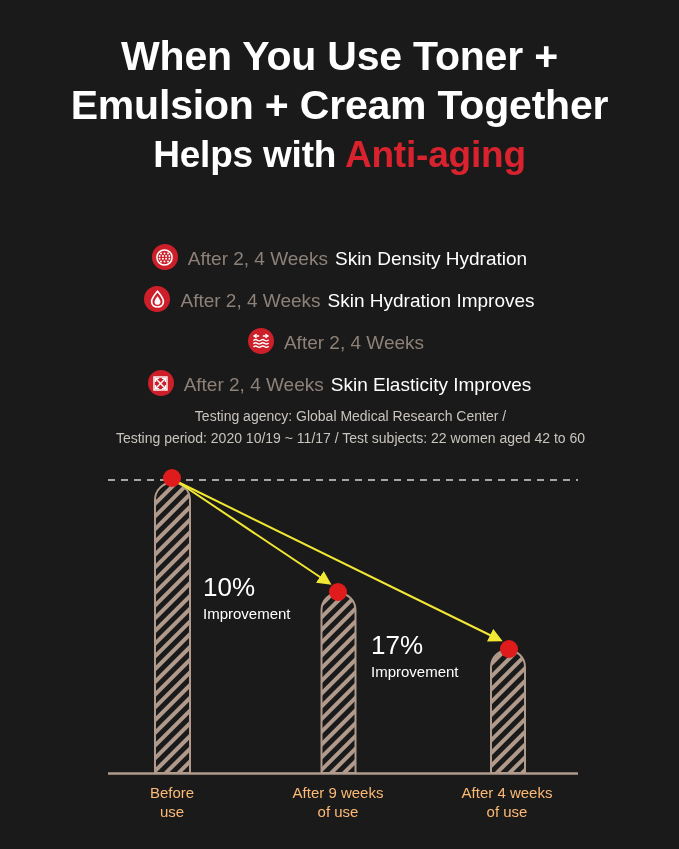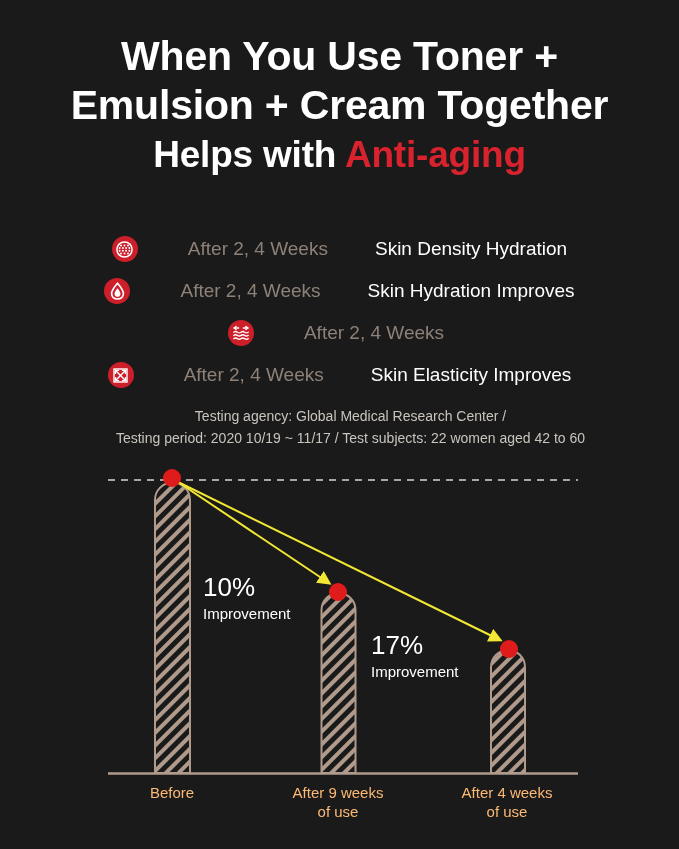--- a/index.html
+++ b/index.html
@@ -43,24 +43,23 @@
 
   
   .benefits {
     position: absolute;
     top: 228px;
     left: 0;
     width: 679px;
   }
   .benefit-row {
     display: flex;
-    align-items: center;
+    align-items: flex-end;
     justify-content: center;
     height: 42px;
-    gap: 40px;
   }
   .b-icon {
     width: 26px;
     height: 26px;
     border-radius: 50%;
     background: #cc1f2a;
     margin-right: 10px;
     flex: 0 0 auto;
     display: flex;
     align-items: center;
@@ -252,20 +251,21 @@
     </svg>
 
     <div class="lbl-pct" style="left:203px; top:108px;">10%</div>
     <div class="lbl-sub" style="left:203px; top:140px;">Improvement</div>
 
     <div class="lbl-pct" style="left:371px; top:166px;">17%</div>
     <div class="lbl-sub" style="left:371px; top:198px;">Improvement</div>
 
     <div class="axis-label" style="left:92px; top:318px;">
       <div>Before</div>
+      <div>use</div>
     </div>
     <div class="axis-label" style="left:258px; top:318px;">
       <div>After 9 weeks</div>
       <div>of use</div>
     </div>
     <div class="axis-label" style="left:427px; top:318px;">
       <div>After 4 weeks</div>
       <div>of use</div>
     </div>
 

